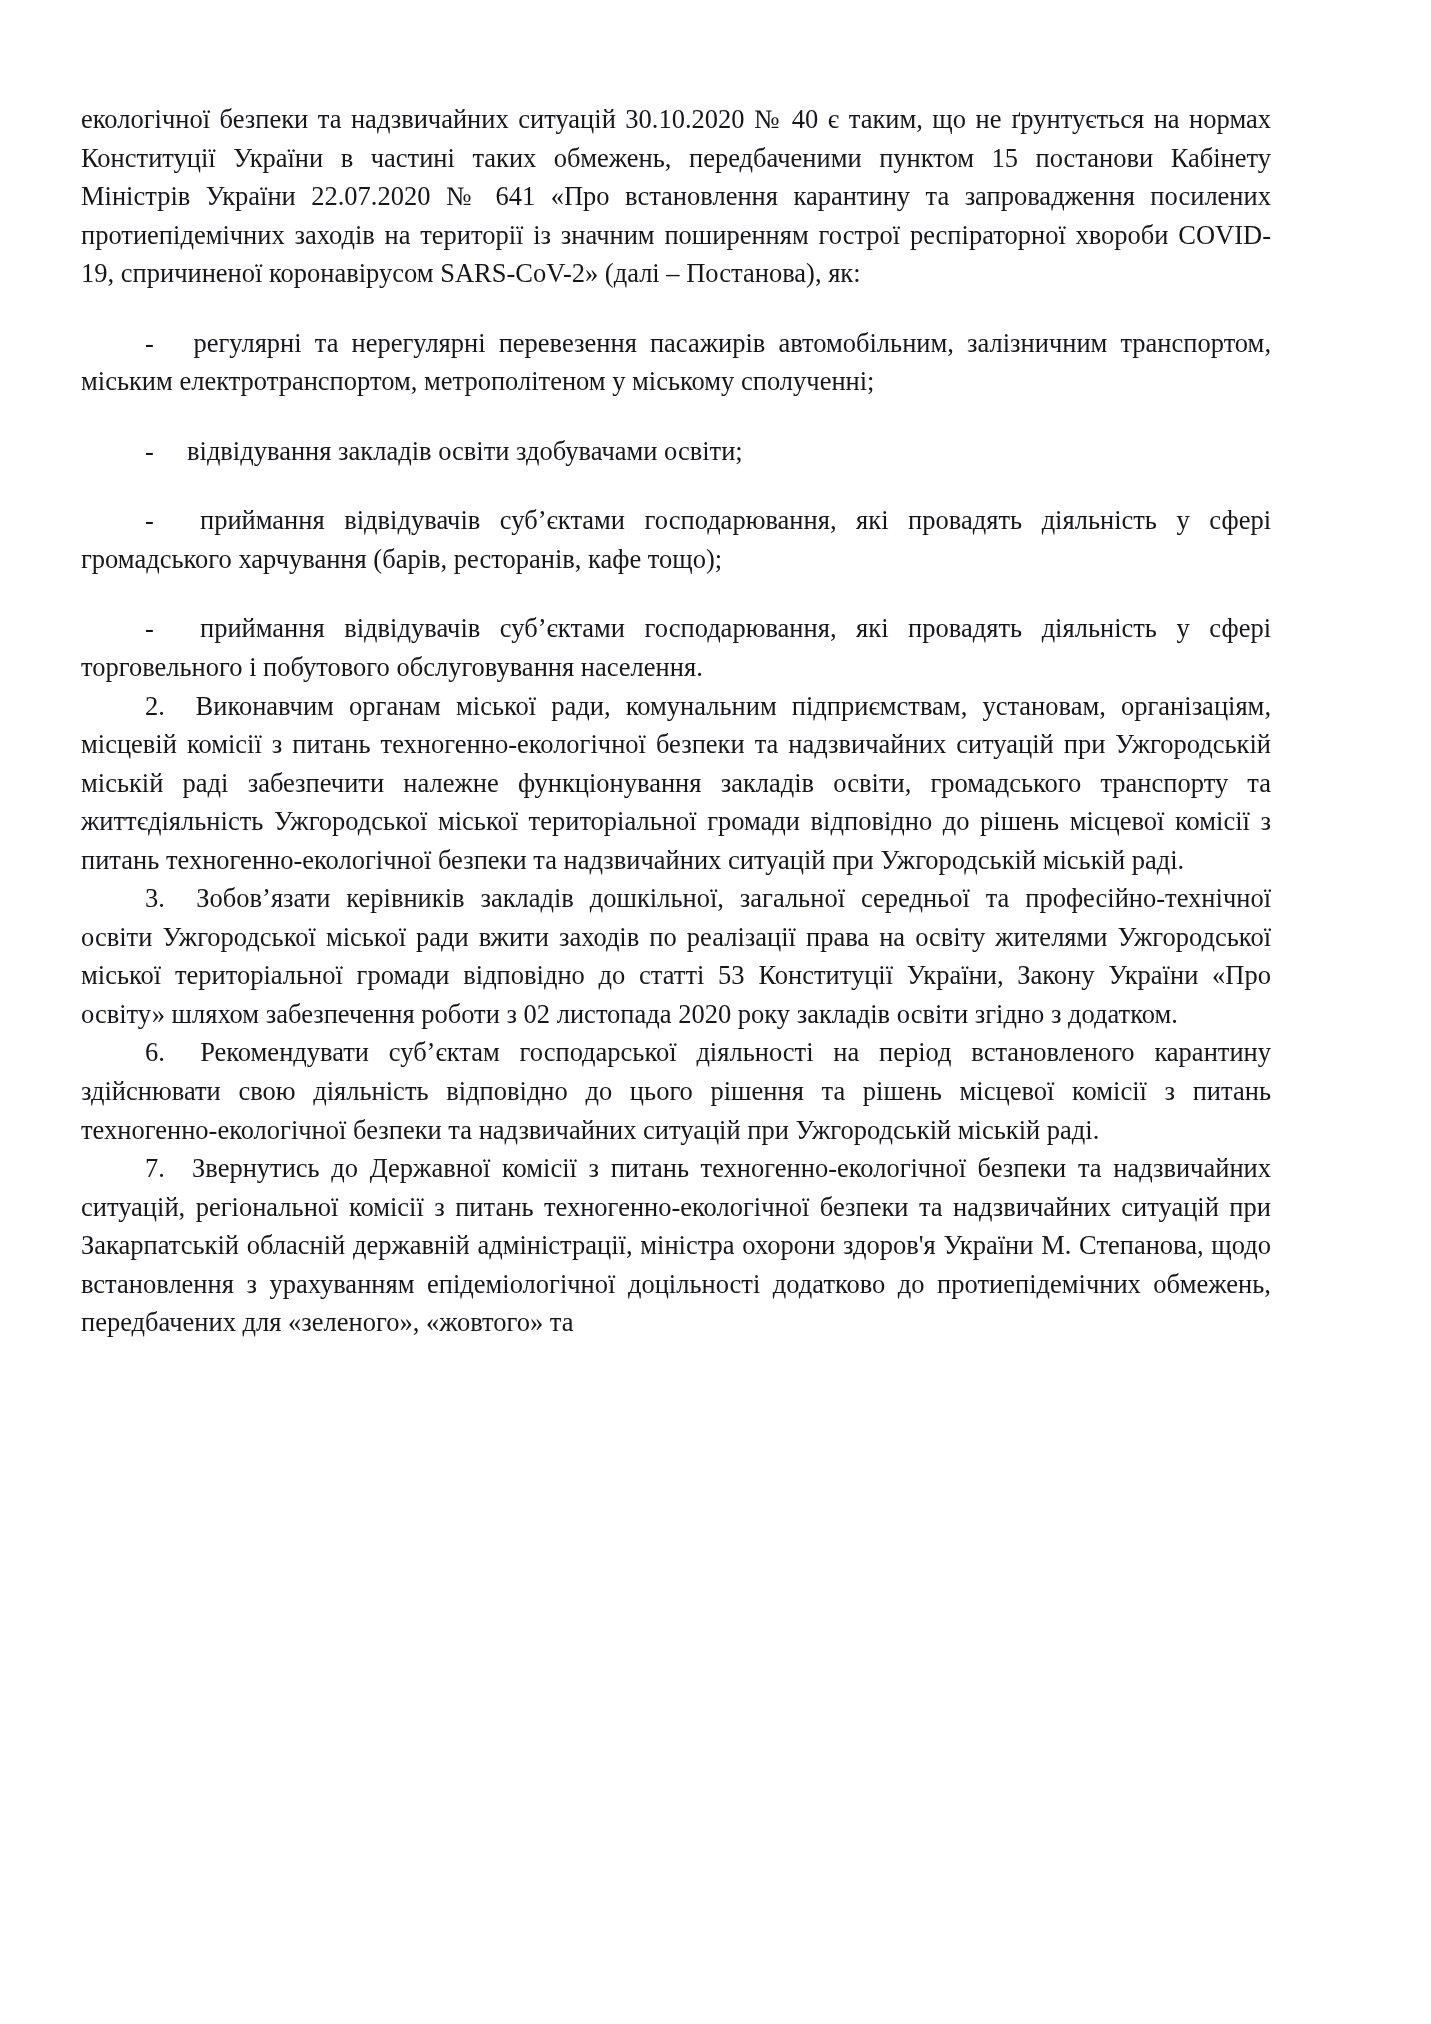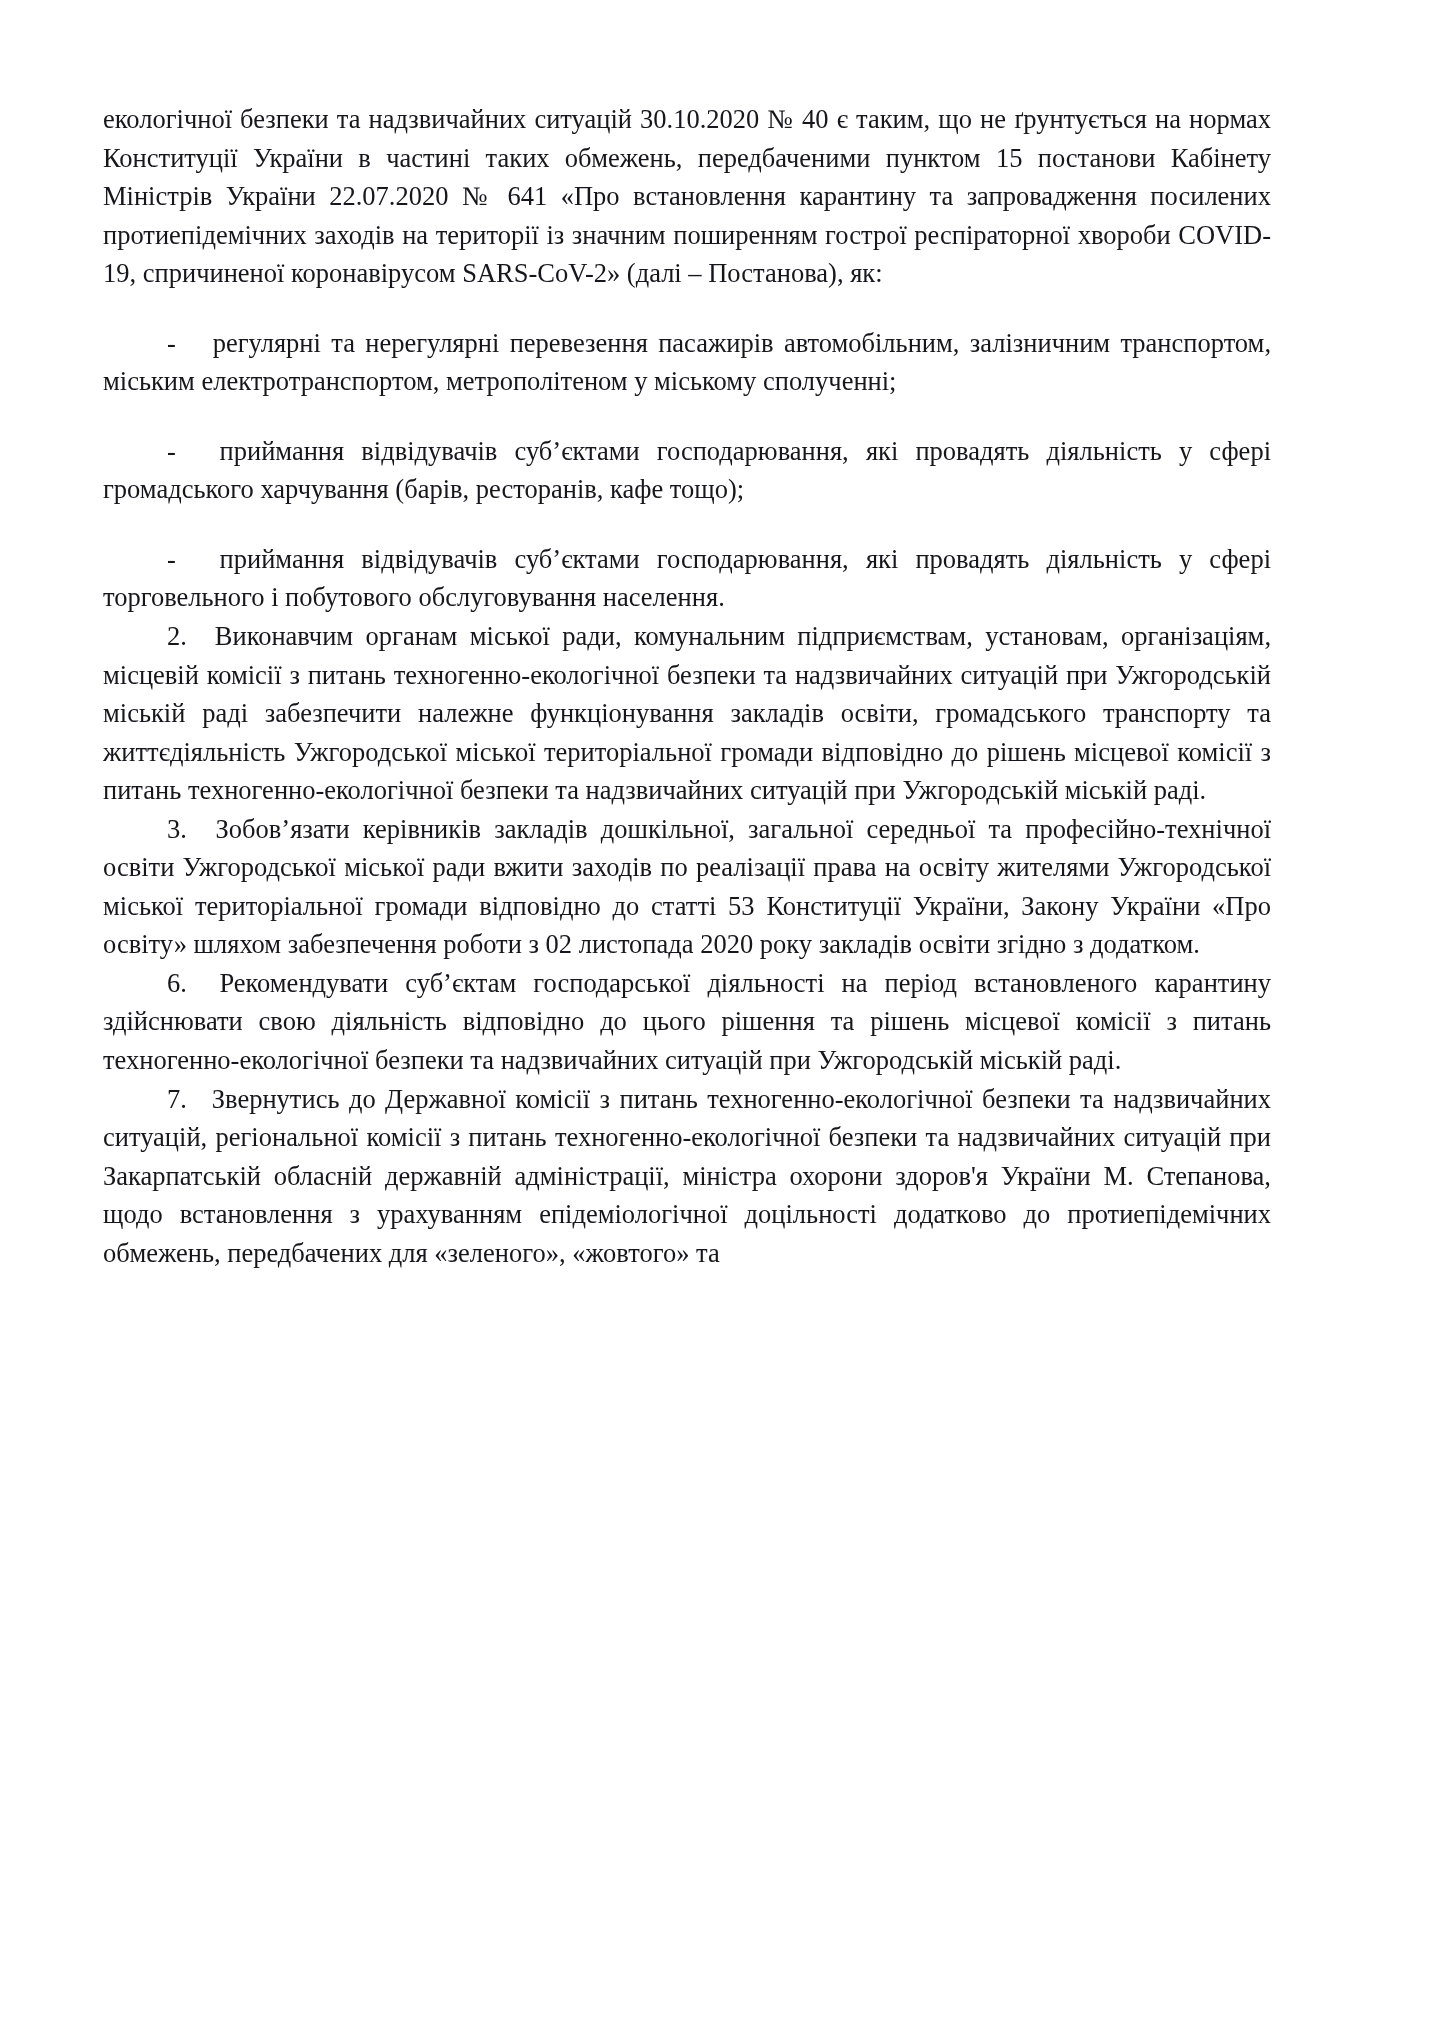--- a/index.html
+++ b/index.html
@@ -6,21 +6,21 @@
     margin: 0;
     padding: 0;
     background: #ffffff;
   }
   .page {
     width: 1431px;
     height: 2024px;
     background: #ffffff;
     position: relative;
     box-sizing: border-box;
-    padding: 100px 160px 0 103px;
+    padding: 100px 160px 0 81px;
     font-family: "Liberation Serif", "DejaVu Serif", serif;
     color: #111111;
   }
   .doc-body {
     font-size: 26.5px;
     line-height: 1.455;
     text-align: justify;
     text-justify: inter-word;
     color: #16161c;
   }
@@ -44,20 +44,21 @@
 </head>
 <body>
 
 <div class="page">
   <div class="doc-body">
 
     <p class="para first">екологічної безпеки та надзвичайних ситуацій 30.10.2020 № 40 є таким, що не ґрунтується на нормах Конституції України в частині таких обмежень, передбаченими пунктом 15 постанови Кабінету Міністрів України 22.07.2020 № 641 «Про встановлення карантину та запровадження посилених протиепідемічних заходів на території із значним поширенням гострої респіраторної хвороби COVID-19, спричиненої коронавірусом SARS-CoV-2» (далі – Постанова), як:</p>
 
     <p class="para bullet">-	регулярні та нерегулярні перевезення пасажирів автомобільним, залізничним транспортом, міським електротранспортом, метрополітеном у міському сполученні;</p>
 
+    <p class="para bullet">-	відвідування закладів освіти здобувачами освіти;</p>
 
     <p class="para bullet">-	приймання відвідувачів суб’єктами господарювання, які провадять діяльність у сфері громадського харчування (барів, ресторанів, кафе тощо);</p>
 
     <p class="para bullet">-	приймання відвідувачів суб’єктами господарювання, які провадять діяльність у сфері торговельного і побутового обслуговування населення.</p>
 
     <p class="para indent">2.	Виконавчим органам міської ради, комунальним підприємствам, установам, організаціям, місцевій комісії з питань техногенно-екологічної безпеки та надзвичайних ситуацій при Ужгородській міській раді забезпечити належне функціонування закладів освіти, громадського транспорту та життєдіяльність Ужгородської міської територіальної громади відповідно до рішень місцевої комісії з питань техногенно-екологічної безпеки та надзвичайних ситуацій при Ужгородській міській раді.</p>
 
     <p class="para indent">3.	Зобов’язати керівників закладів дошкільної, загальної середньої та професійно-технічної освіти Ужгородської міської ради вжити заходів по реалізації права на освіту жителями Ужгородської міської територіальної громади відповідно до статті 53 Конституції України, Закону України «Про освіту» шляхом забезпечення роботи з 02 листопада 2020 року закладів освіти згідно з додатком.</p>
 
 

